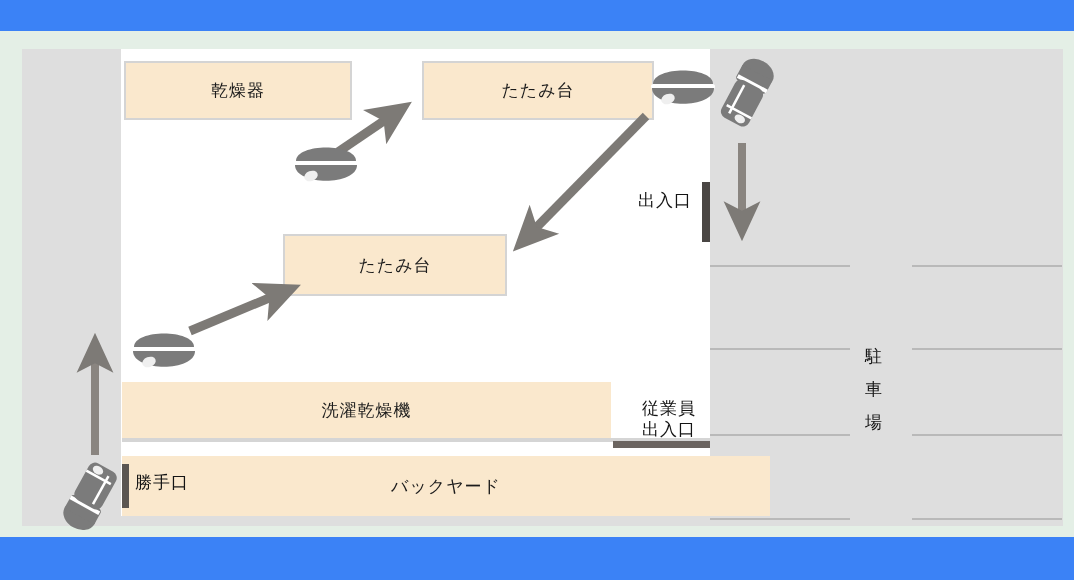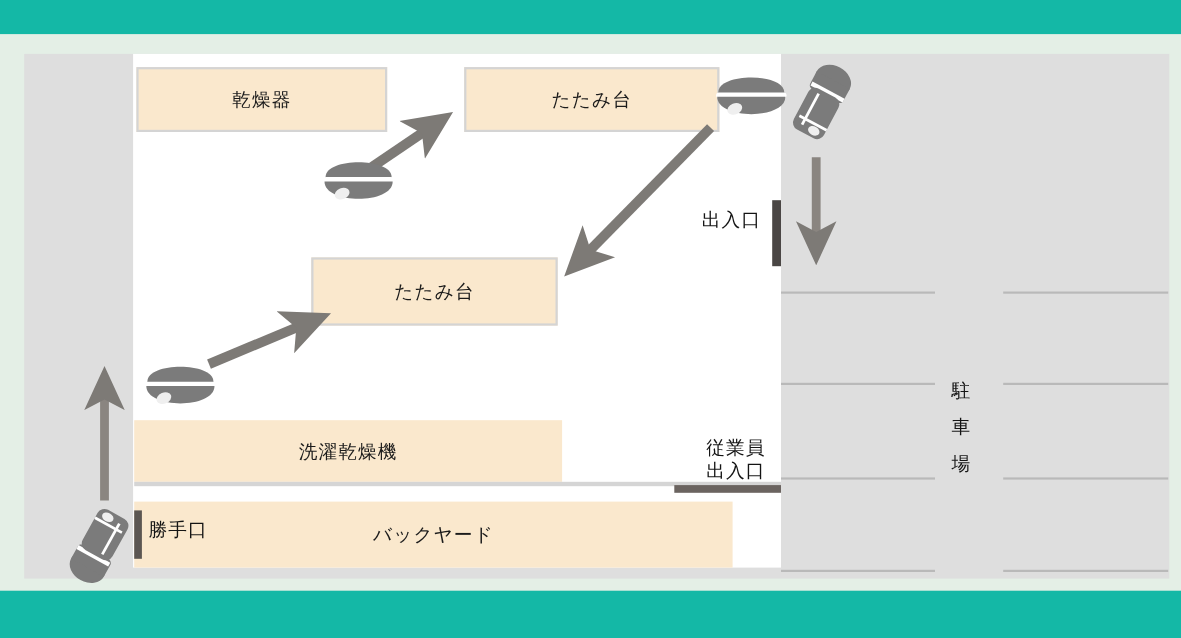--- a/index.html
+++ b/index.html
@@ -6,21 +6,21 @@
     margin: 0;
     padding: 0;
     background: #ffffff;
   }
   #stage {
     position: relative;
     width: 1074px;
     height: 580px;
     overflow: hidden;
     font-family: "DejaVu Sans", "Liberation Sans", sans-serif;
-    background: #14b8a6;
+    background: #3b82f6;
   }
   
   .mint-frame {
     position: absolute;
     left: 0;
     top: 31px;
     width: 1074px;
     height: 506px;
     background: #e4efe6;
   }
@@ -58,22 +58,22 @@
   .fixture.noborder {
     border: none;
   }
   
   #fx-dryer      { left: 124px; top: 61px;  width: 228px; height: 59px; }
   #fx-changer    { left: 353px; top: 61px;  width: 68px;  height: 59px; border-left: none; border-right: none; }
   #fx-fold-top   { left: 422px; top: 61px;  width: 232px; height: 59px; }
   
   #fx-fold-mid   { left: 283px; top: 234px; width: 224px; height: 62px; }
   
-  #fx-washer     { left: 122px; top: 382px; width: 389px; height: 56px; border: none; }
-  #fx-backyard   { left: 122px; top: 456px; width: 544px; height: 60px; border: none; }
+  #fx-washer     { left: 122px; top: 382px; width: 489px; height: 56px; border: none; }
+  #fx-backyard   { left: 122px; top: 456px; width: 648px; height: 60px; border: none; }
 
   .fixture .label {
     pointer-events: none;
   }
   
   .sep-line {
     position: absolute;
     left: 122px;
     top: 438px;
     width: 588px;

